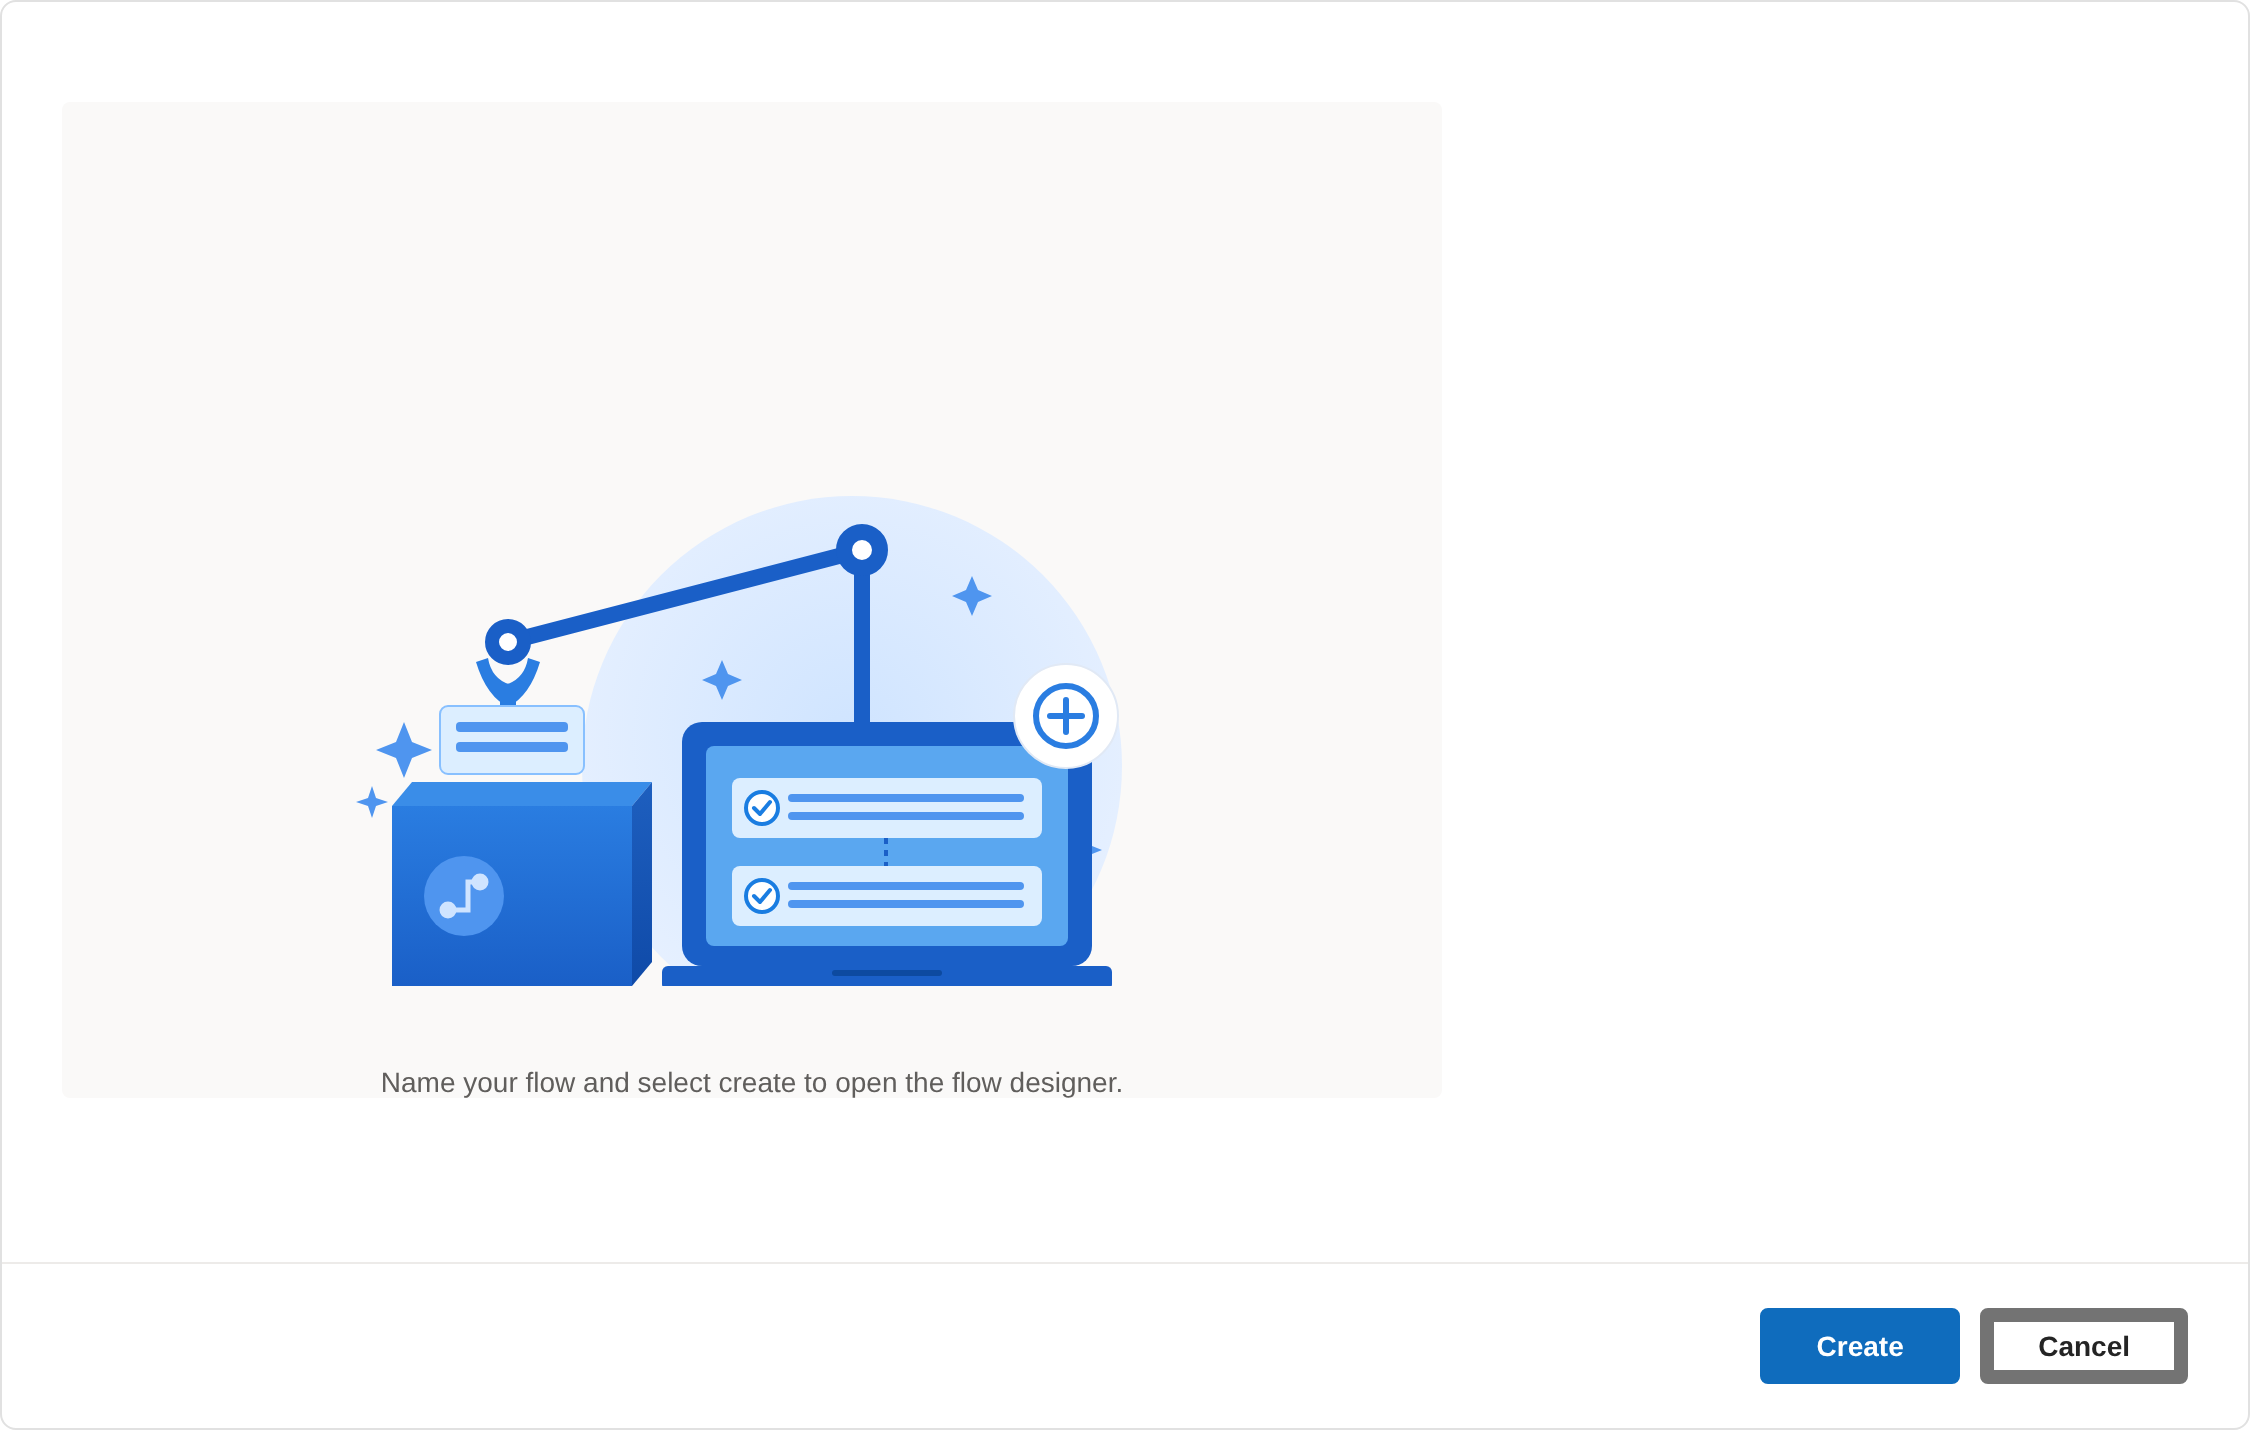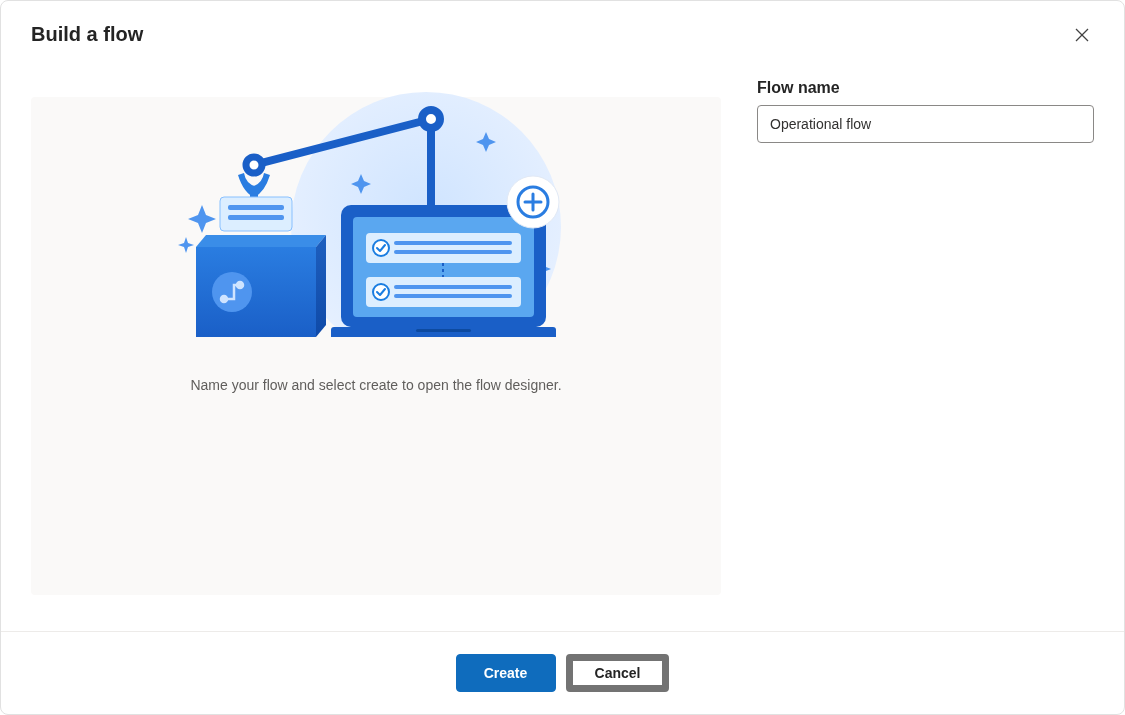--- a/index.html
+++ b/index.html
@@ -58,21 +58,21 @@
       gap: 36px;
     }
     .left-panel {
       width: 690px;
       height: 498px;
       background: #faf9f8;
       border-radius: 4px;
       display: flex;
       flex-direction: column;
       align-items: center;
-      justify-content: flex-start;
+      justify-content: flex-end;
     }
     .illustration-wrap {
       display: flex;
       flex-direction: column;
       align-items: center;
       gap: 40px;
       margin-top: -30px;
     }
     .illustration {
       width: 420px;
@@ -105,21 +105,21 @@
       padding: 0 12px;
       font-size: 14px;
       color: #323130;
       font-family: inherit;
       outline: none;
     }
     .dialog-footer {
       border-top: 1px solid #edebe9;
       padding: 22px 30px;
       display: flex;
-      justify-content: center;
+      justify-content: flex-end;
       gap: 10px;
     }
     .btn {
       height: 38px;
       min-width: 100px;
       padding: 0 22px;
       border-radius: 4px;
       font-size: 14px;
       font-weight: 600;
       cursor: pointer;
@@ -134,29 +134,20 @@
       background: #ffffff;
       color: #242424;
       border: 7px solid #737373;
     }
   </style>
 </head>
 <body>
 
 <div class="dialog">
 
-  <div class="dialog-header">
-    <h1 class="dialog-title">Build a flow</h1>
-    <button class="close-btn" aria-label="Close">
-      <svg viewBox="0 0 14 14" fill="none" stroke="currentColor" stroke-width="1.2">
-        <line x1="1" y1="1" x2="13" y2="13"></line>
-        <line x1="13" y1="1" x2="1" y2="13"></line>
-      </svg>
-    </button>
-  </div>
 
   <div class="dialog-body">
 
     <div class="left-panel">
       <div class="illustration-wrap">
         <div class="illustration">
           <svg viewBox="0 0 420 270" width="420" height="270">
 
             <defs>
               <radialGradient id="bgGrad" cx="50%" cy="45%" r="60%">
@@ -238,24 +229,20 @@
             <circle cx="367" cy="135" r="26" fill="#ffffff" stroke="#e1e9f5" stroke-width="1"></circle>
             <circle cx="367" cy="135" r="15" fill="none" stroke="#2a7de1" stroke-width="3"></circle>
             <line x1="367" y1="127" x2="367" y2="143" stroke="#2a7de1" stroke-width="3" stroke-linecap="round"></line>
             <line x1="359" y1="135" x2="375" y2="135" stroke="#2a7de1" stroke-width="3" stroke-linecap="round"></line>
           </svg>
         </div>
         <p class="helper-text">Name your flow and select create to open the flow designer.</p>
       </div>
     </div>
 
-    <div class="right-panel">
-      <label class="field-label">Flow name</label>
-      <input type="text" class="text-input" value="Operational flow" style="">
-    </div>
 
   </div>
 
   <div class="dialog-footer">
     <button class="btn btn-primary">Create</button>
     <button class="btn btn-secondary">Cancel</button>
   </div>
 
 </div>
 

